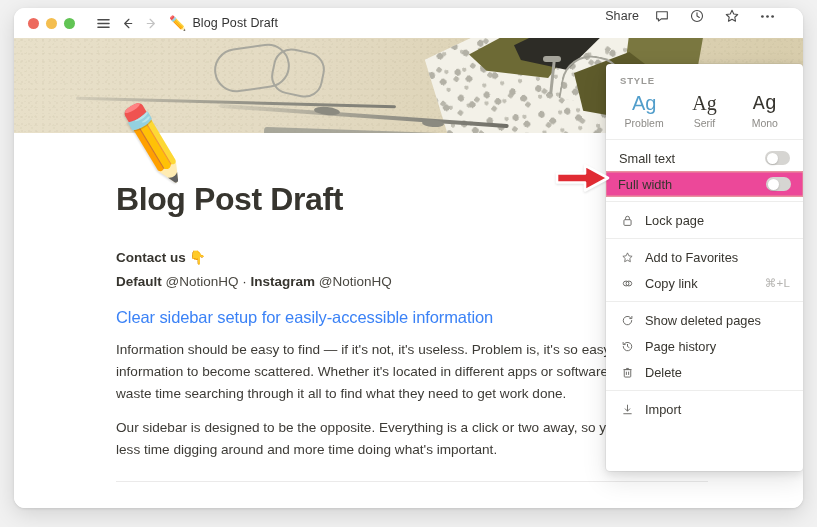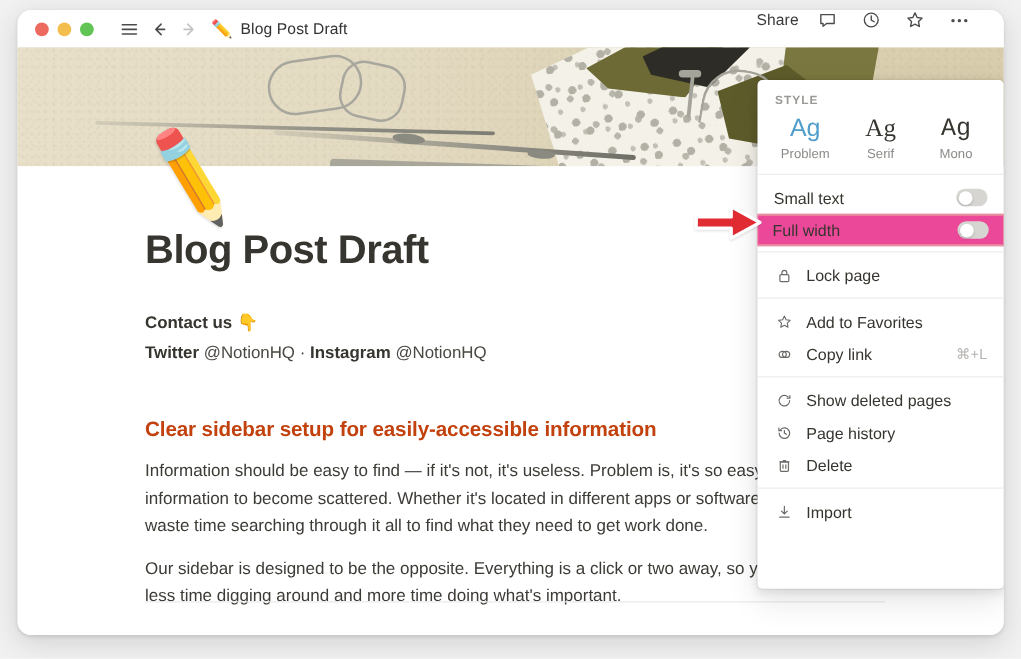--- a/index.html
+++ b/index.html
@@ -139,21 +139,21 @@
     color:#37352f;letter-spacing:-.4px;
   }
   .contact{
     margin-top:31px;font-size:13.5px;font-weight:700;color:#37352f;
     display:flex;align-items:flex-end;gap:4px;
   }
   .socials{margin-top:9px;font-size:13.5px;color:#37352f;}
   .socials b{font-weight:700;}
   .socials .dim{color:#4a4842;}
   h2.sec{
-    margin:46px 0 0;font-size:16.5px;font-weight:700;color:#c2410c;
+    margin:19px 0 0;font-size:16.5px;font-weight:400;color:#3b82f6;
     letter-spacing:-.1px;
   }
   p.body{
     margin:12px 0 0;font-size:13.6px;line-height:1.63;color:#3d3b36;
   }
   .divider{
     position:absolute;left:102px;top:348px;width:592px;height:1px;
     background:#ebeaea;
   }
 
@@ -308,21 +308,21 @@
     <div class="page">
       <div class="content">
         <h1 class="doc-title">Blog Post Draft</h1>
 
         <div class="contact">
           <span>Contact us</span>
           <span>👇</span>
         </div>
 
         <div class="socials">
-          <b>Twitter</b>
+          <b>Default</b>
           <span class="dim">@NotionHQ</span>
           <span>·</span>
           <b>Instagram</b>
           <span class="dim">@NotionHQ</span>
         </div>
 
         <h2 class="sec">Clear sidebar setup for easily-accessible information</h2>
         <p class="body">Information should be easy to find — if it's not, it's useless. Problem is, it's so easy for information to become scattered. Whether it's located in different apps or software, people waste time searching through it all to find what they need to get work done.</p>
         <p class="body">Our sidebar is designed to be the opposite. Everything is a click or two away, so you spend less time digging around and more time doing what's important.</p>
       </div>

